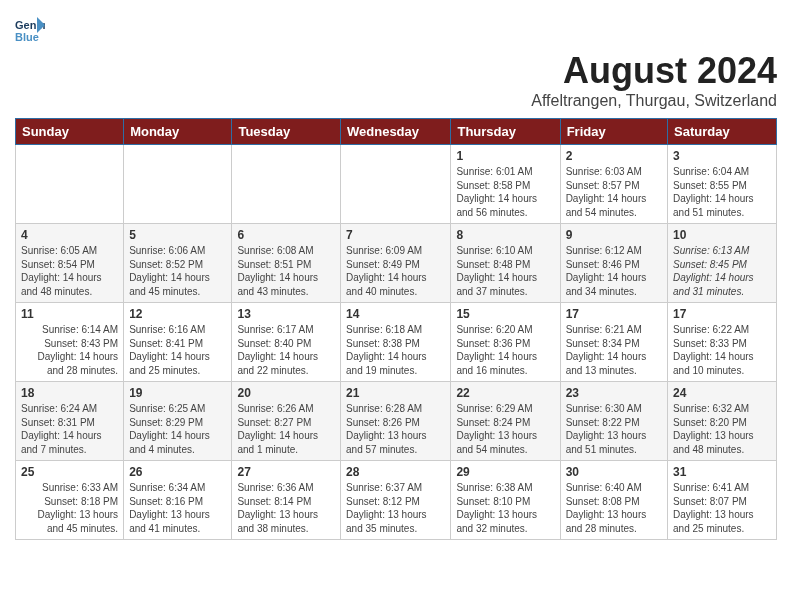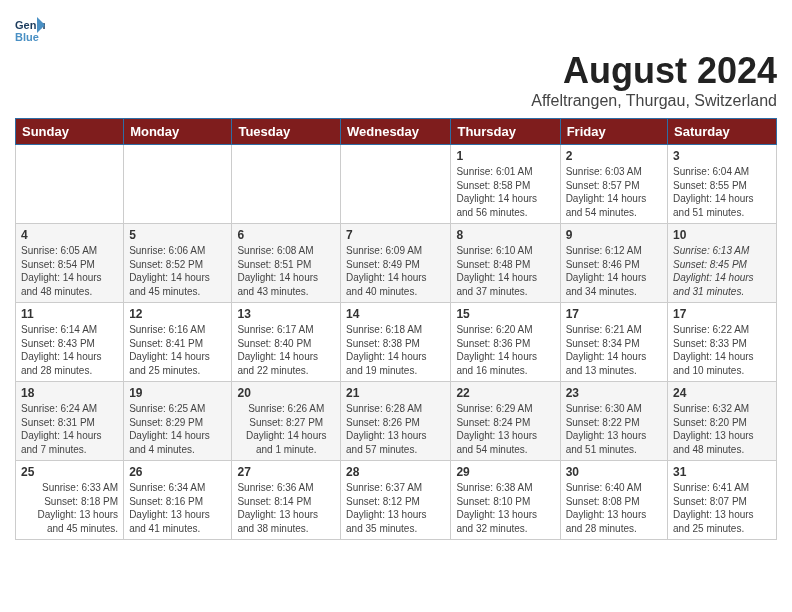--- a/index.html
+++ b/index.html
@@ -183,21 +183,21 @@
           <div class="day-number">10</div>
           <div class="day-detail" style="white-space: pre-line; font-style: italic;">Sunrise: 6:13 AM
 Sunset: 8:45 PM
 Daylight: 14 hours
 and 31 minutes.</div>
         </td>
       </tr>
       <tr>
         <td>
           <div class="day-number">11</div>
-          <div class="day-detail" style="white-space: pre-line;">Sunrise: 6:14 AM
+          <div class="day-detail" style="white-space: pre-line; text-align: right;">Sunrise: 6:14 AM
 Sunset: 8:43 PM
 Daylight: 14 hours
 and 28 minutes.</div>
         </td>
         <td>
           <div class="day-number">12</div>
           <div class="day-detail" style="white-space: pre-line;">Sunrise: 6:16 AM
 Sunset: 8:41 PM
 Daylight: 14 hours
 and 25 minutes.</div>
@@ -248,21 +248,21 @@
         </td>
         <td>
           <div class="day-number">19</div>
           <div class="day-detail" style="white-space: pre-line;">Sunrise: 6:25 AM
 Sunset: 8:29 PM
 Daylight: 14 hours
 and 4 minutes.</div>
         </td>
         <td>
           <div class="day-number">20</div>
-          <div class="day-detail" style="white-space: pre-line; text-align: center;">Sunrise: 6:26 AM
+          <div class="day-detail" style="white-space: pre-line;">Sunrise: 6:26 AM
 Sunset: 8:27 PM
 Daylight: 14 hours
 and 1 minute.</div>
         </td>
         <td>
           <div class="day-number">21</div>
           <div class="day-detail" style="white-space: pre-line;">Sunrise: 6:28 AM
 Sunset: 8:26 PM
 Daylight: 13 hours
 and 57 minutes.</div>

